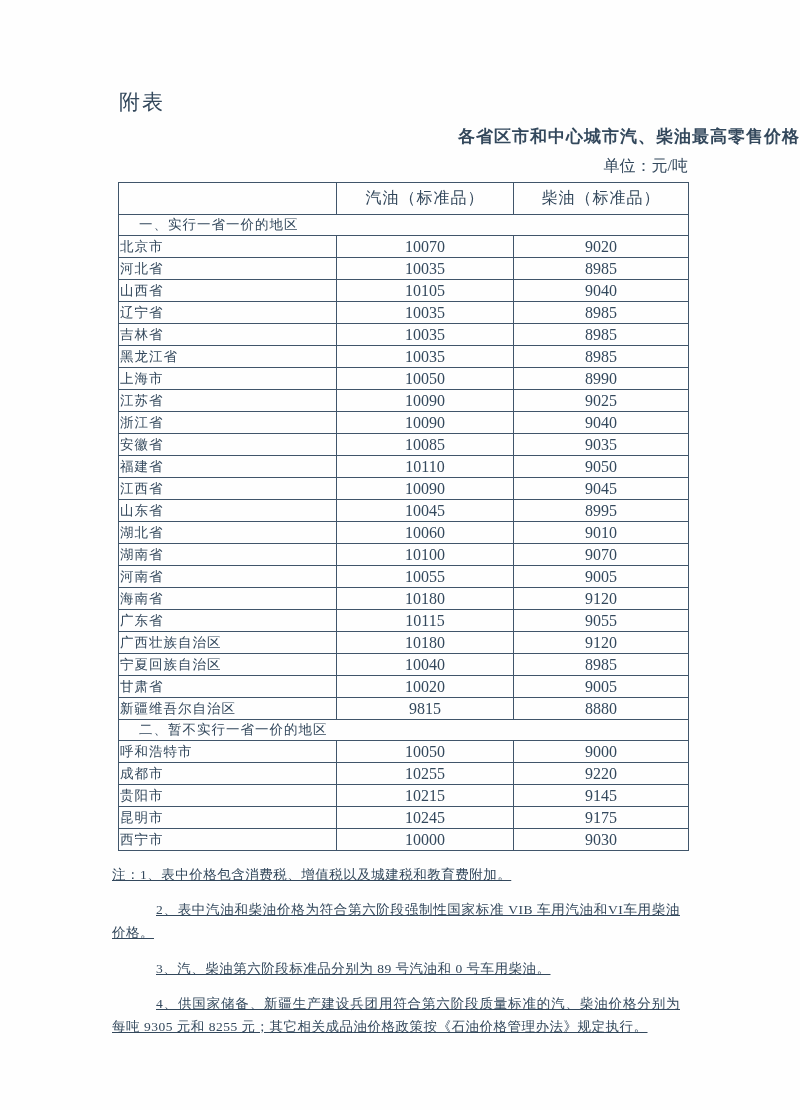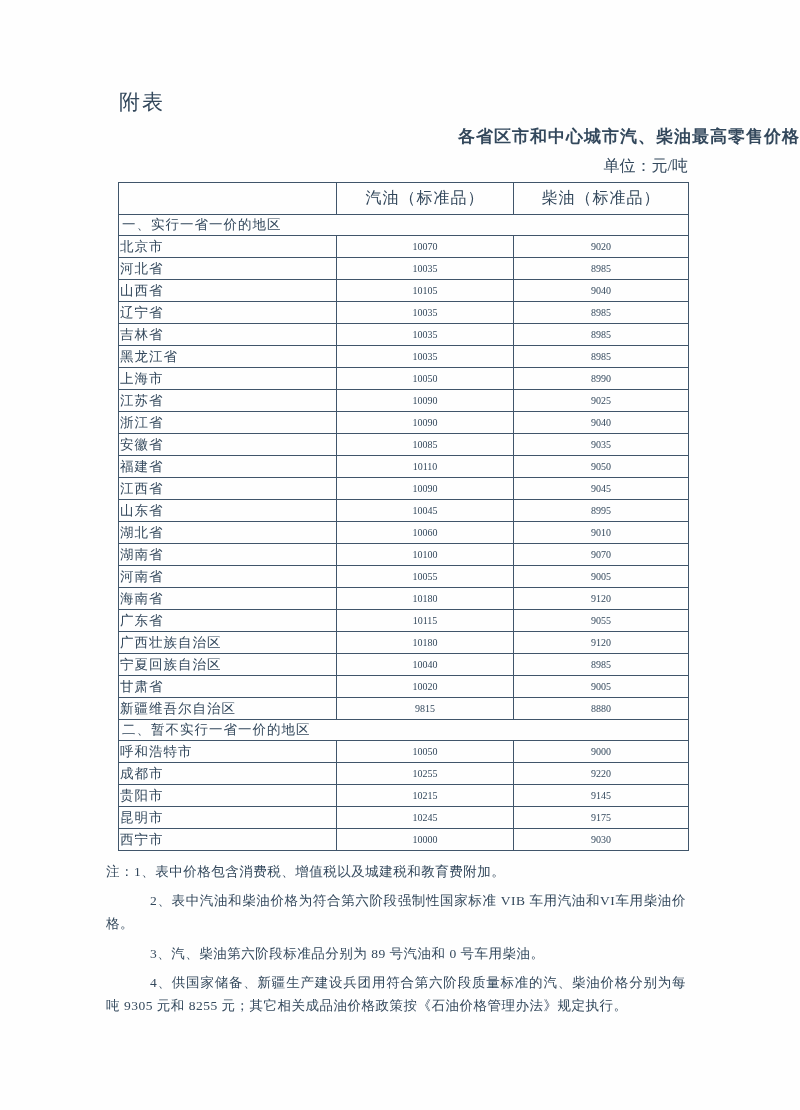--- a/index.html
+++ b/index.html
@@ -16,24 +16,24 @@
     border-collapse:collapse;table-layout:fixed;
     margin-left:118px;width:570px;
   }
   .price-table th,.price-table td{
     border:1px solid #40556a;overflow:hidden;white-space:nowrap;
   }
   .price-table th{height:29px;font-weight:normal;font-size:16px;text-align:center;letter-spacing:1px;}
   .price-table tr.data-row{height:22px;}
   .price-table td{font-size:13.5px;}
   .price-table td.region{text-align:left;letter-spacing:1px;}
-  .price-table td.num{text-align:center;font-size:10px;}
-  .price-table tr.section-row td{height:18px;padding-left:3px;font-size:13.5px;letter-spacing:1px;}
+  .price-table td.num{text-align:center;font-size:16px;}
+  .price-table tr.section-row td{height:18px;padding-left:20px;font-size:13.5px;letter-spacing:1px;}
   .notes{margin:9px 0 0 100px;width:592px;font-size:13.5px;line-height:23.2px;text-align:justify;letter-spacing:0.5px;}
-  .notes p{margin:6px;text-indent:44px;}
+  .notes p{margin:12px;text-indent:44px;text-decoration:underline;}
   .notes p.first{text-indent:0;}
 </style>
 </head>
 <body>
 
 <div class="page">
 
   <div class="appendix">附表</div>
 
   <div class="doc-title">各省区市和中心城市汽、柴油最高零售价格</div>

